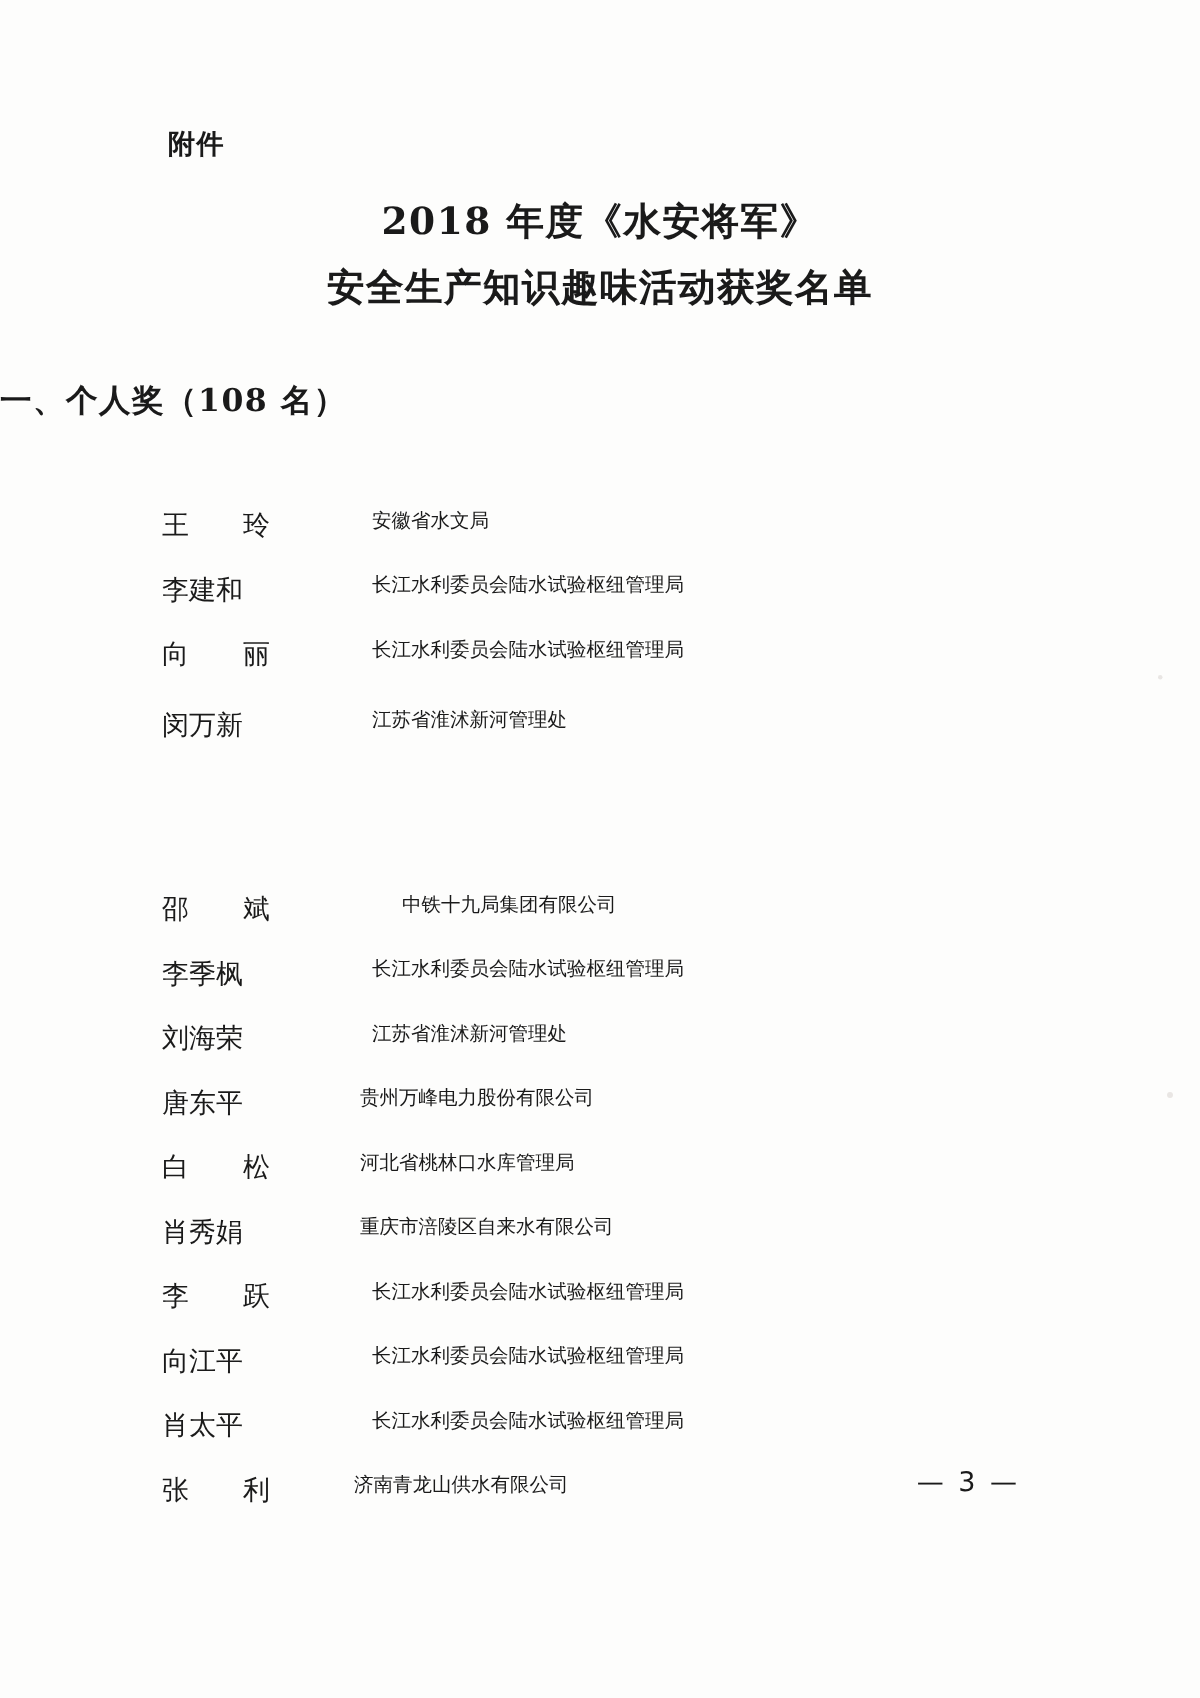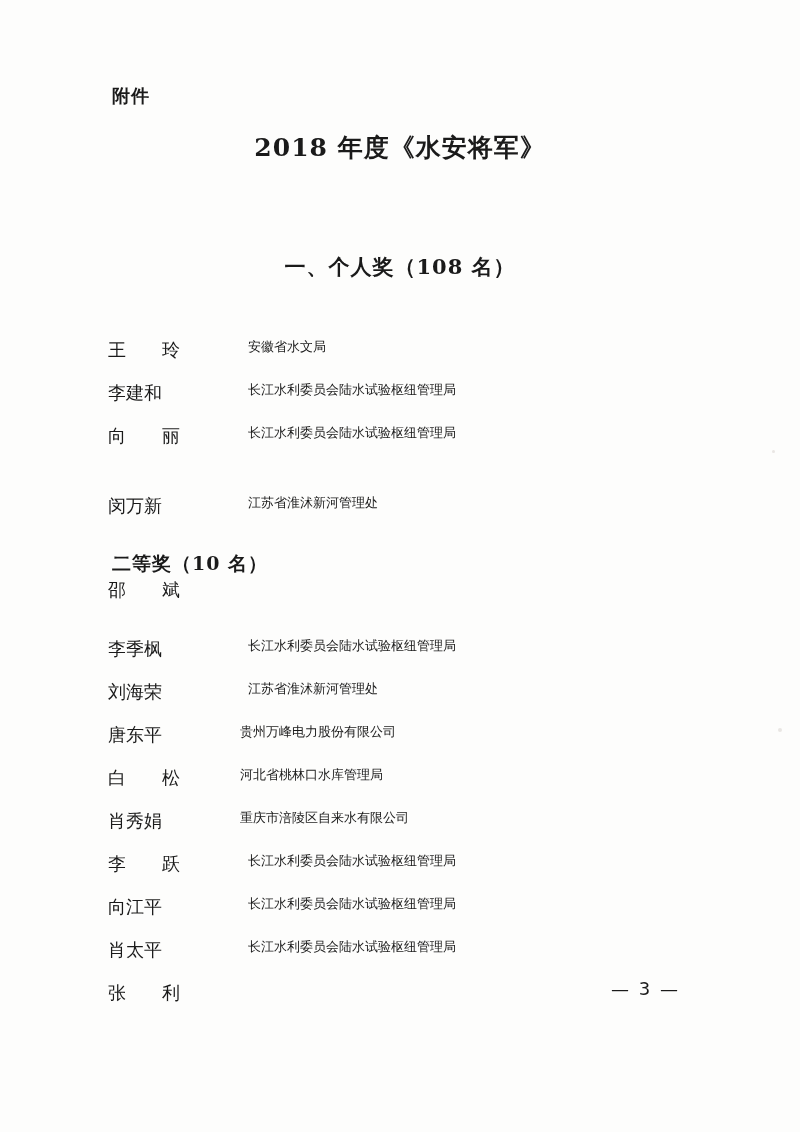--- a/index.html
+++ b/index.html
@@ -44,21 +44,20 @@
     letter-spacing: 1px;
     font-family: "DejaVu Serif", "Liberation Serif", serif;
   }
   .doc-title .line {
     display: block;
   }
   .section-heading {
     position: absolute;
     left: 0;
     right: 0;
-    text-align: center;
     font-size: 21px;
     font-weight: 700;
     letter-spacing: 1px;
   }
   #section-1-heading { top: 253px; }
 
   .award-heading {
     position: absolute;
     font-size: 19px;
     font-weight: 700;
@@ -111,46 +110,47 @@
 </style>
 </head>
 <body>
 
 <div class="page">
 
   <div class="attachment-label">附件</div>
 
   <div class="doc-title">
     <span class="line">2018 年度《水安将军》</span>
+    <span class="line">安全生产知识趣味活动获奖名单</span>
   </div>
 
   <div class="section-heading" id="section-1-heading">一、个人奖（108 名）</div>
 
 
   <div class="entry" style="top:338px">
     <span class="name spaced">王　玲</span>
     <span class="org">安徽省水文局</span>
   </div>
   <div class="entry" style="top:381px">
     <span class="name">李建和</span>
     <span class="org">长江水利委员会陆水试验枢纽管理局</span>
   </div>
   <div class="entry" style="top:424px">
     <span class="name spaced">向　丽</span>
     <span class="org">长江水利委员会陆水试验枢纽管理局</span>
   </div>
-  <div class="entry" style="top:494px">
+  <div class="entry" style="top:471px">
     <span class="name">闵万新</span>
     <span class="org">江苏省淮沭新河管理处</span>
   </div>
 
-  <div class="award-heading" id="award-2-heading">二等奖（10 名）</div>
 
-  <div class="entry" style="top:578px">
+  <div class="entry" style="top:594px">
     <span class="name spaced">邵　斌</span>
+    <span class="org" style="left:268px">中铁十九局集团有限公司</span>
   </div>
   <div class="entry" style="top:637px">
     <span class="name">李季枫</span>
     <span class="org">长江水利委员会陆水试验枢纽管理局</span>
   </div>
   <div class="entry" style="top:680px">
     <span class="name">刘海荣</span>
     <span class="org">江苏省淮沭新河管理处</span>
   </div>
   <div class="entry" style="top:723px">
@@ -172,19 +172,20 @@
   <div class="entry" style="top:895px">
     <span class="name">向江平</span>
     <span class="org">长江水利委员会陆水试验枢纽管理局</span>
   </div>
   <div class="entry" style="top:938px">
     <span class="name">肖太平</span>
     <span class="org">长江水利委员会陆水试验枢纽管理局</span>
   </div>
   <div class="entry" style="top:981px">
     <span class="name spaced">张　利</span>
+    <span class="org" style="left:236px">济南青龙山供水有限公司</span>
   </div>
 
   <div class="page-number">— 3 —</div>
 
   <div class="speckle" style="left:778px; top:728px; width:4px; height:4px;"></div>
   <div class="speckle" style="left:772px; top:450px; width:3px; height:3px;"></div>
 </div>
 
 </body></html>

